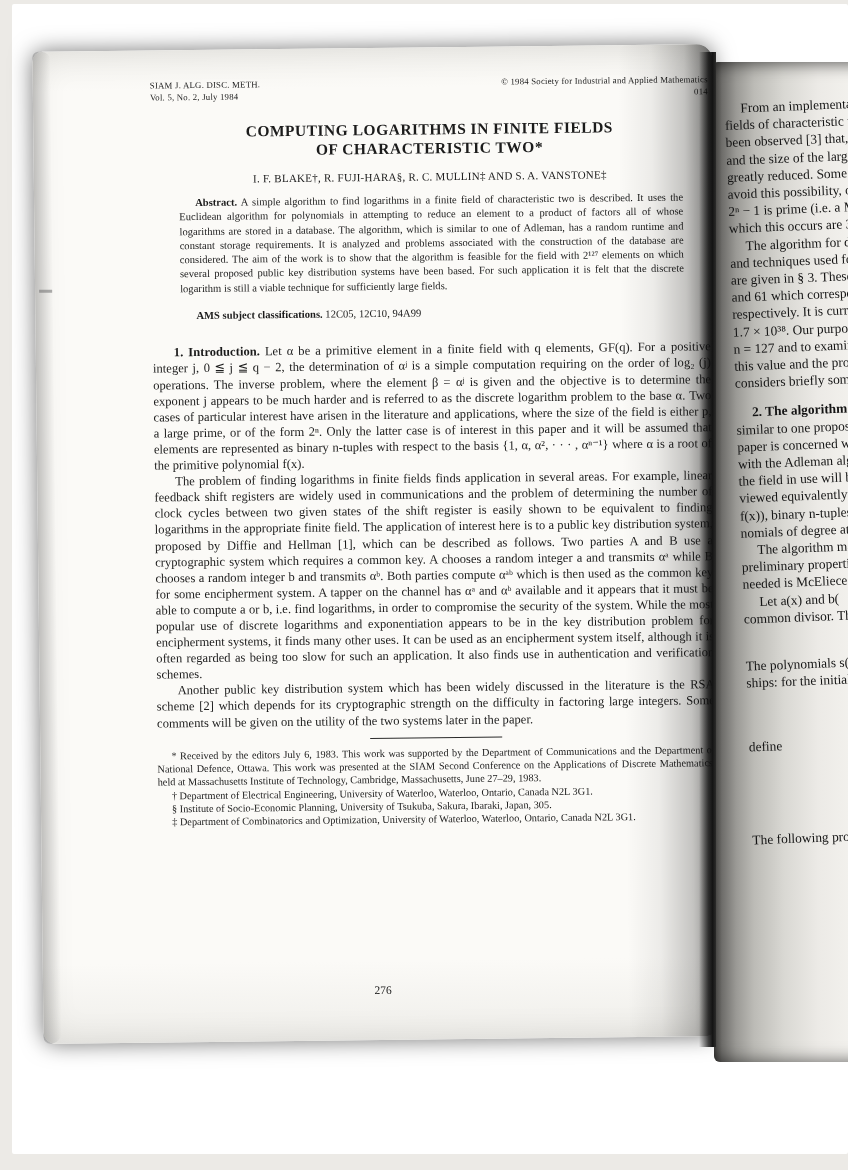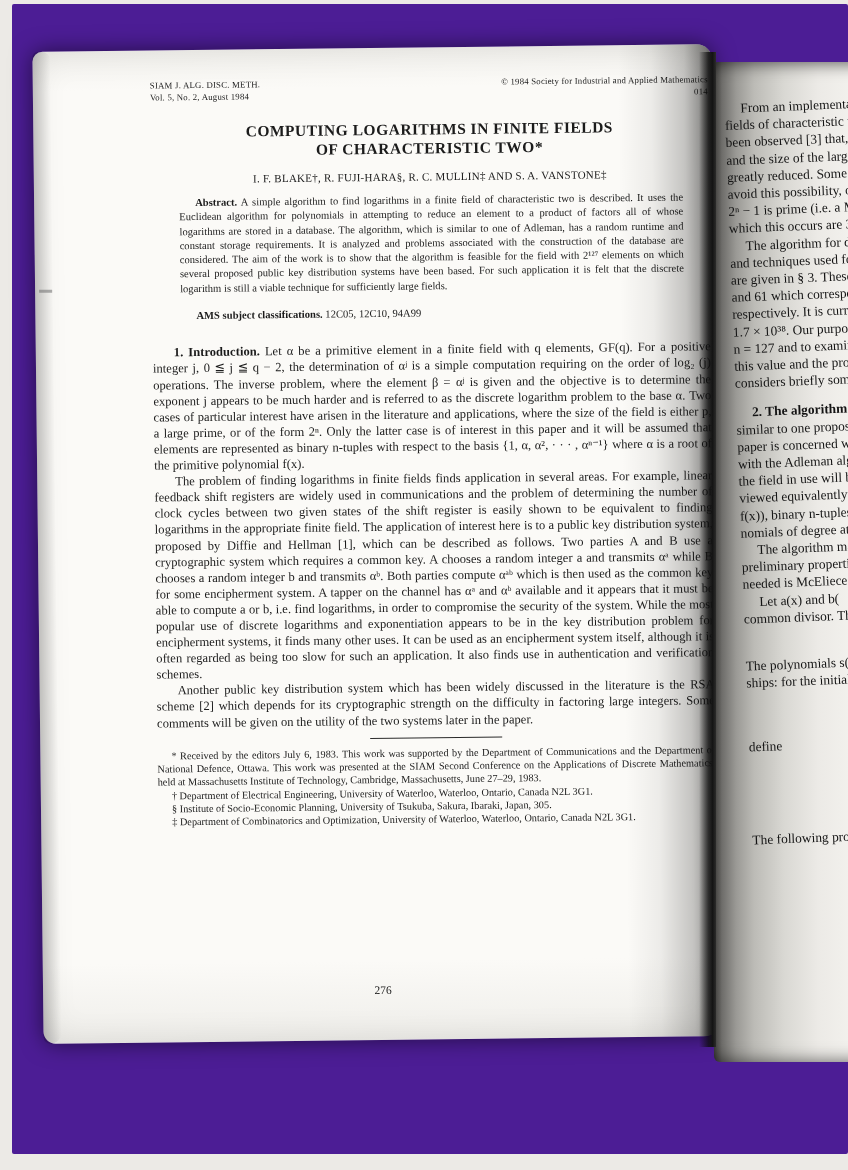--- a/index.html
+++ b/index.html
@@ -4,21 +4,21 @@
 <style>
   html,body{margin:0;padding:0;}
   body{
     width:848px;height:1170px;position:relative;overflow:hidden;
     background:#eceae6;
     font-family:"Liberation Serif","DejaVu Serif",serif;
     color:#1b1b1b;
   }
   .scan{
     position:absolute;left:12px;top:4px;right:0;bottom:16px;
-    background:#4c1d95;border-radius:2px;
+    background:#ffffff;border-radius:2px;
   }
   
   .left-page{
     position:absolute;left:26px;top:44px;width:680px;height:992px;
     background:linear-gradient(180deg,#f3f2ee 0,#fbfaf7 4%,#fbfaf7 92%,#efeeea 100%);
     border-radius:10px 16px 20px 12px;
     transform:rotate(-0.65deg);
     box-shadow:0 0 22px rgba(0,0,0,.55), inset 0 0 34px rgba(0,0,0,.10);
   }
   .left-page::before{ 
@@ -80,21 +80,21 @@
 <div class="scan">
 
   <div class="left-page">
     <div class="smudge"></div>
 
     <div class="page-content">
 
       <div class="masthead">
         <div class="left">
           <div>SIAM J. ALG. DISC. METH.</div>
-          <div>Vol. 5, No. 2, August 1984</div>
+          <div>Vol. 5, No. 2, July 1984</div>
         </div>
         <div class="right">
           <div>© 1984 Society for Industrial and Applied Mathematics</div>
           <div>014</div>
         </div>
       </div>
 
       <div class="paper-title">
         <div>COMPUTING LOGARITHMS IN FINITE FIELDS</div>
         <div>OF CHARACTERISTIC TWO*</div>

